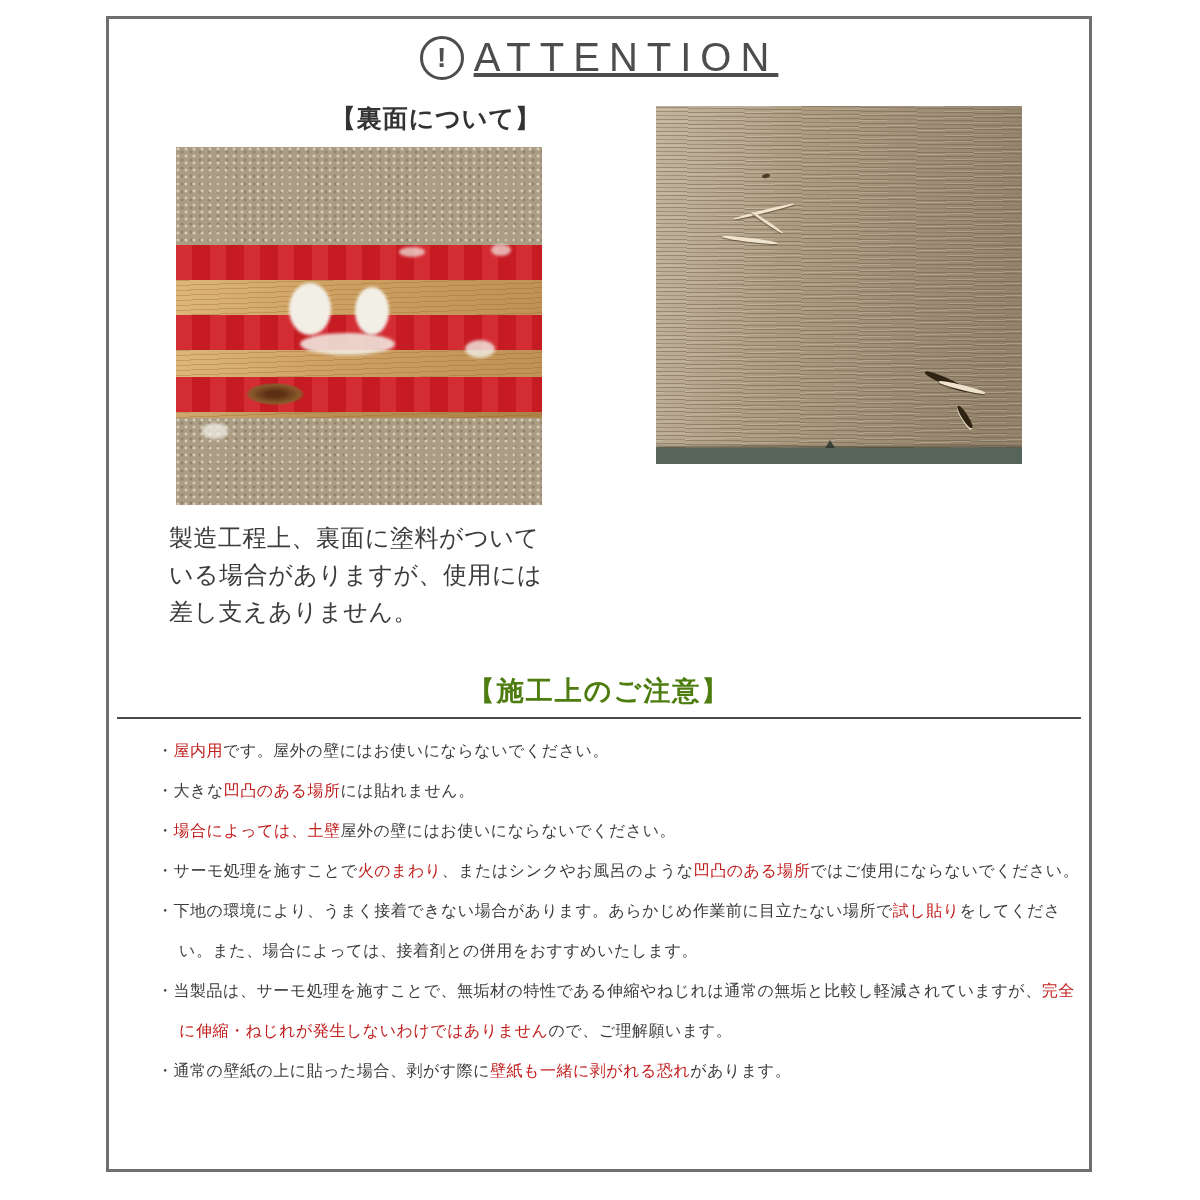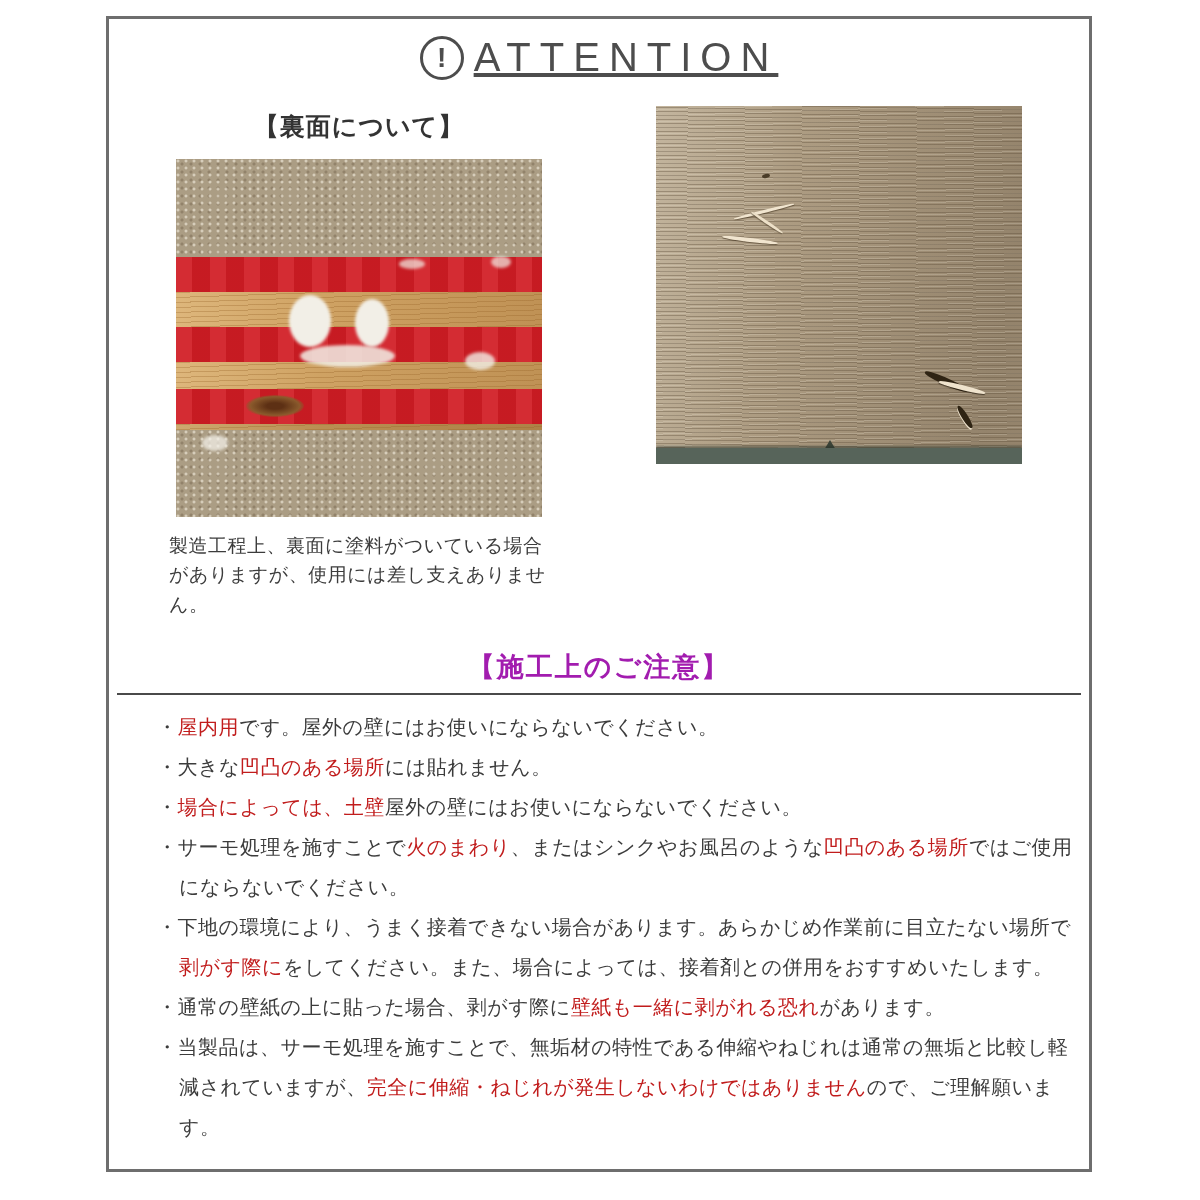--- a/index.html
+++ b/index.html
@@ -13,21 +13,21 @@
   
   .title-row { display:flex; align-items:center; justify-content:center; margin-top:16px; gap:10px; }
   .attn-icon { width:44px; height:44px; border:3px solid #4d4d4d; border-radius:50%;
                display:flex; align-items:center; justify-content:center; box-sizing:border-box; }
   .attn-icon span { font-size:28px; font-weight:700; color:#4d4d4d; line-height:1; }
   .attn-title { font-size:40px; letter-spacing:9px; color:#4d4d4d; font-weight:400;text-decoration:underline; }
 
   
   .cols { display:flex; justify-content:center; gap:100px; margin-top:14px; }
   .col { width:380px; }
-  .col-heading { margin:16px; text-align:center; font-size:25px; font-weight:700;
+  .col-heading { margin:8px; text-align:right; font-size:25px; font-weight:700;
                  color:#333; letter-spacing:1px; }
   .photo { position:relative; width:366px; height:358px; margin:12px auto 0; overflow:hidden; }
 
   
   .photo-back { display:flex; flex-direction:column; }
   .carpet { background-color:#ab9d84;
     background-image:
       radial-gradient(circle at 2px 2px, rgba(250,244,230,.55) 1px, rgba(0,0,0,0) 1.9px),
       radial-gradient(circle at 6px 5px, rgba(104,88,64,.38) 1px, rgba(0,0,0,0) 2px);
     background-size:8px 7px, 9px 8px; }
@@ -73,29 +73,29 @@
         box-shadow:1px 1px 0 #efe3cd; }
   .speck { position:absolute; left:29%; top:19%; width:8px; height:4px; background:#4a3c28;
            border-radius:50%; transform:rotate(-10deg); }
   .bottom-strip { position:absolute; left:0; bottom:0; width:100%; height:16px; background:#57645a;
            box-shadow:0 -2px 2px rgba(40,50,42,.5); }
   .notch { position:absolute; left:46%; bottom:14px; width:0; height:0;
            border-left:6px solid rgba(0,0,0,0); border-right:6px solid rgba(0,0,0,0);
            border-bottom:10px solid #3c4439; }
 
   
-  .caption { margin:14px 0 4px; font-size:19px; line-height:1.55; color:var(--ink);
+  .caption { margin:14px 0 16px; font-size:24px; line-height:1.55; color:var(--ink);
              letter-spacing:.5px; }
 
   
   .notes-heading { margin:26px 0 0; text-align:center; font-size:27px; font-weight:700;
-                   color:#a21caf; letter-spacing:2px; }
+                   color:#4d7c0f; letter-spacing:2px; }
   .rule { height:0; border-top:2px solid #4a4a4a; margin:8px 8px 0; }
   .notes { list-style:none; margin:12px auto 0; padding:0 0 0 41px; width:925px;
-           box-sizing:content-box; font-size:20px; line-height:40px; letter-spacing:.5px; }
+           box-sizing:content-box; font-size:16px; line-height:40px; letter-spacing:.5px; }
   .notes li { padding-left:22px; text-indent:-22px; }
   .notes .red { color:var(--red); }
 </style>
 </head>
 <body>
 
 <div class="frame">
 
   <div class="title-row">
     <span class="attn-icon">
@@ -145,18 +145,18 @@
 
   </div>
 
   <h2 class="notes-heading">【施工上のご注意】</h2>
   <div class="rule"></div>
   <ul class="notes">
       <li><span>・</span><span class="red">屋内用</span><span>です。屋外の壁にはお使いにならないでください。</span></li>
       <li><span>・</span><span>大きな</span><span class="red">凹凸のある場所</span><span>には貼れません。</span></li>
       <li><span>・</span><span class="red">場合によっては、土壁</span><span>屋外の壁にはお使いにならないでください。</span></li>
       <li><span>・</span><span>サーモ処理を施すことで</span><span class="red">火のまわり</span><span>、またはシンクやお風呂のような</span><span class="red">凹凸のある場所</span><span>ではご使用にならないでください。</span></li>
-      <li><span>・</span><span>下地の環境により、うまく接着できない場合があります。あらかじめ作業前に目立たない場所で</span><span class="red">剥がす際に</span><span>をしてください。また、場合によっては、接着剤との併用をおすすめいたします。</span></li>
+      <li><span>・</span><span>下地の環境により、うまく接着できない場合があります。あらかじめ作業前に目立たない場所で</span><span class="red">試し貼り</span><span>をしてください。また、場合によっては、接着剤との併用をおすすめいたします。</span></li>
+      <li><span>・</span><span>当製品は、サーモ処理を施すことで、無垢材の特性である伸縮やねじれは通常の無垢と比較し軽減されていますが、</span><span class="red">完全に伸縮・ねじれが発生しないわけではありません</span><span>ので、ご理解願います。</span></li>
       <li><span>・</span><span>通常の壁紙の上に貼った場合、剥がす際に</span><span class="red">壁紙も一緒に剥がれる恐れ</span><span>があります。</span></li>
-      <li><span>・</span><span>当製品は、サーモ処理を施すことで、無垢材の特性である伸縮やねじれは通常の無垢と比較し軽減されていますが、</span><span class="red">完全に伸縮・ねじれが発生しないわけではありません</span><span>ので、ご理解願います。</span></li>
     </ul>
 
 </div>
 
 </body></html>

